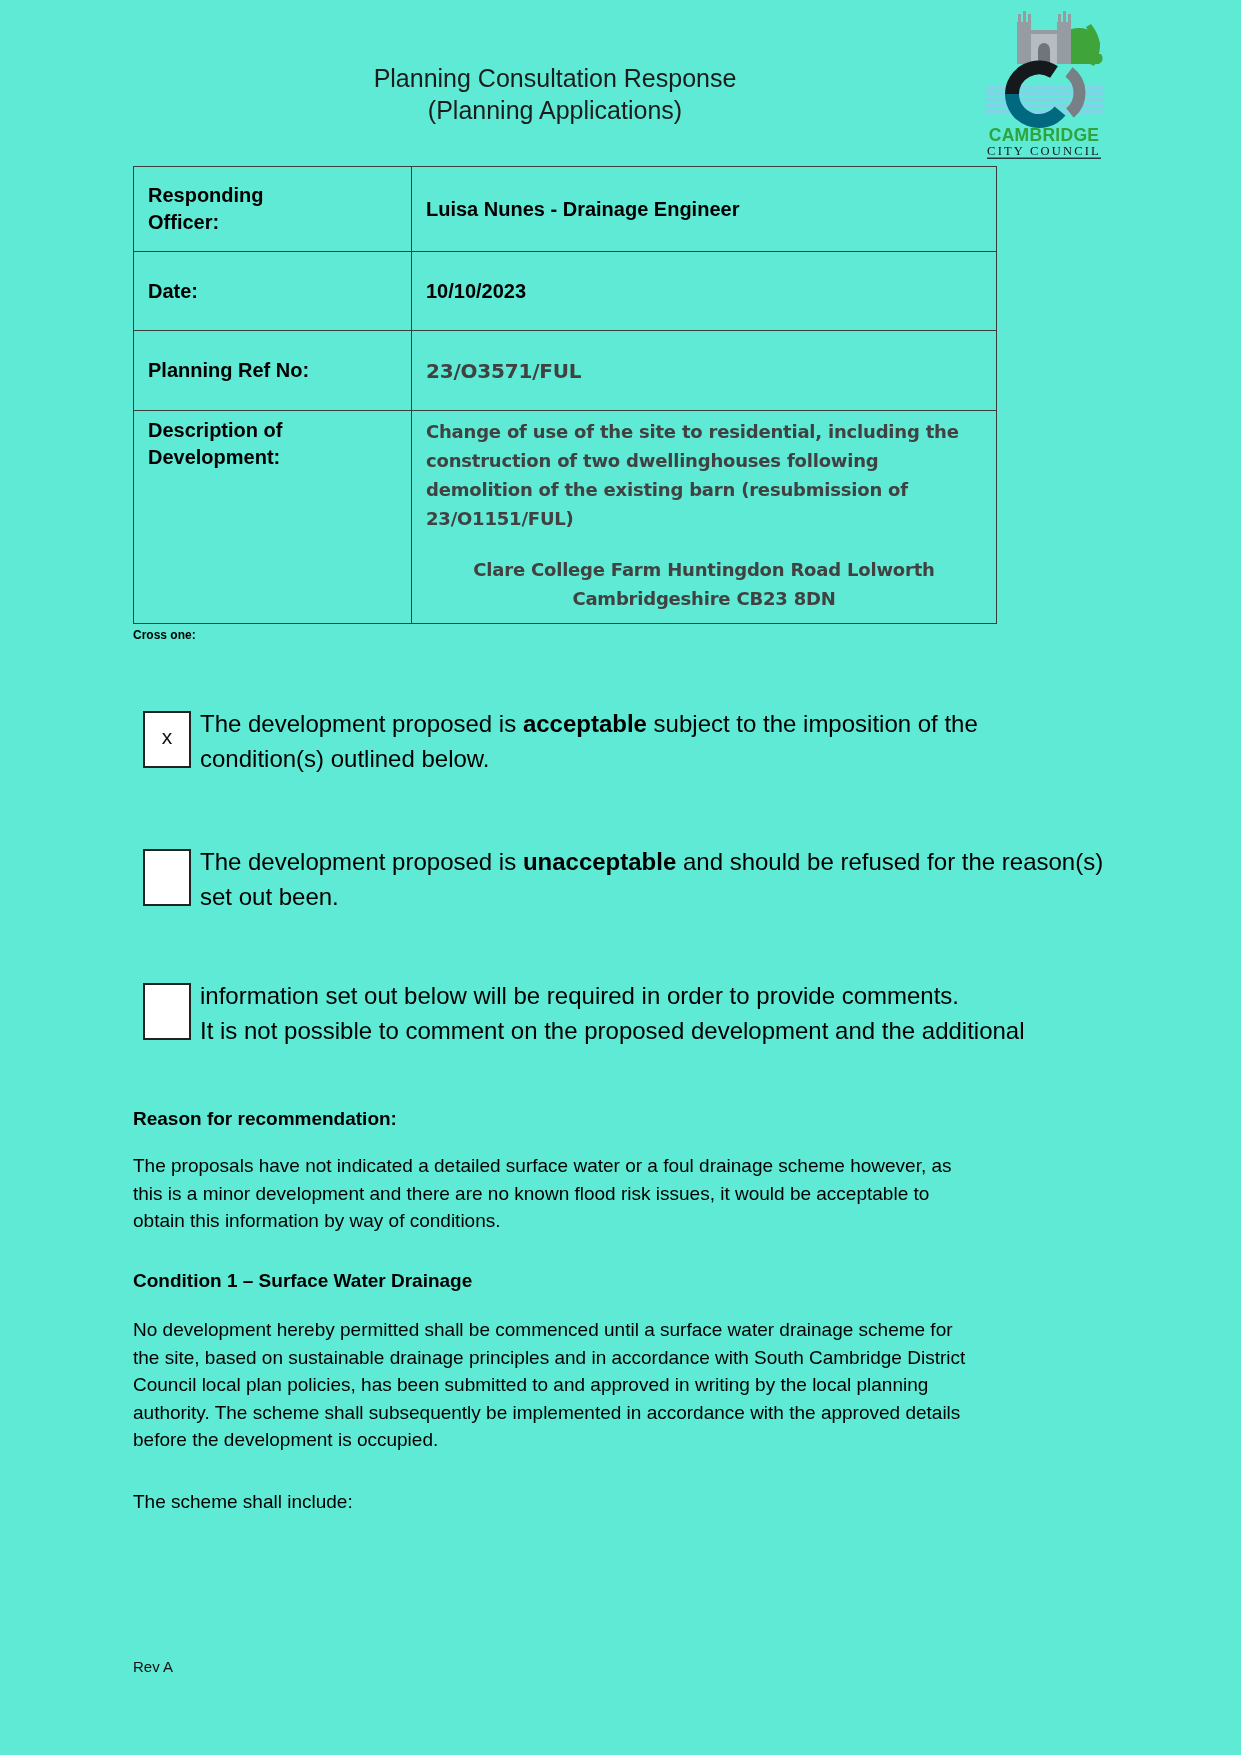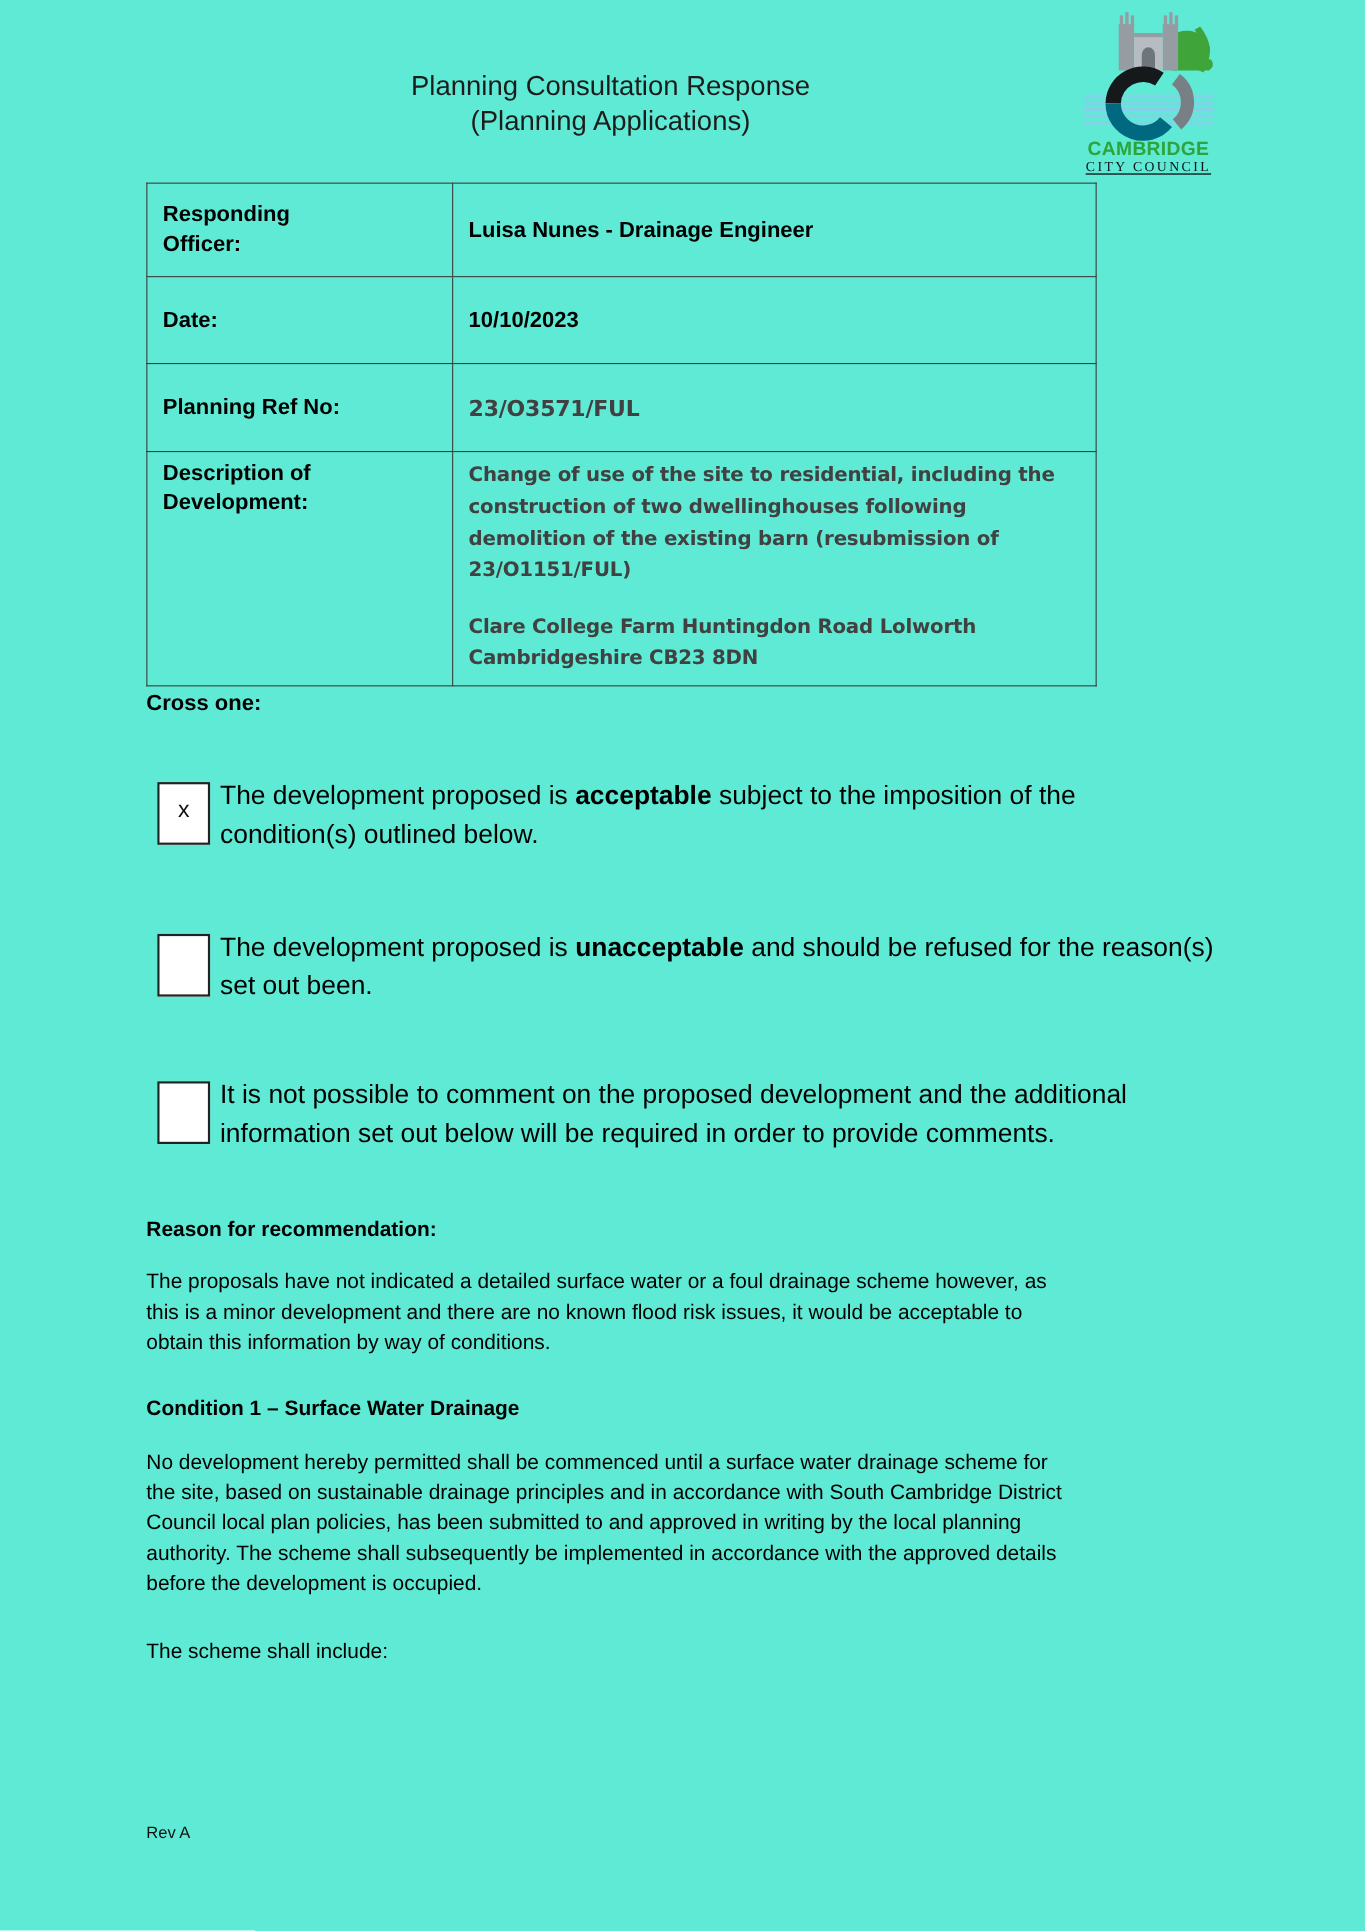--- a/index.html
+++ b/index.html
@@ -29,24 +29,24 @@
   }
   td.lbl{width:249px;font-weight:bold;font-size:20px;line-height:27px;}
   td.lbl .lblInner{display:inline-block;max-width:172px;}
   td.val{font-weight:bold;font-size:20px;}
   .alt{
     font-family:"DejaVu Sans",sans-serif;
     color:#414141;font-weight:bold;font-size:18px;letter-spacing:-0.2px;
   }
   tr.desc td{vertical-align:top;padding-top:6px;}
   tr.desc td.val p{margin:0 0 22px 0;font-size:18px;line-height:29px;}
-  tr.desc td.val p:last-child{margin-bottom:0;}
+  tr.desc td.val p:last-child{margin-bottom:0;text-align:center;}
   .r1{height:85px;} .r2{height:79px;} .r3{height:80px;} .r4{height:204px;}
   
-  .cross-one{position:absolute;left:133px;top:628px;font-size:20px;font-weight:bold;}
+  .cross-one{position:absolute;left:133px;top:628px;font-size:12px;font-weight:bold;}
   .option{position:absolute;left:143px;width:960px;}
   .opt1{top:706px;} .opt2{top:844px;} .opt3{top:978px;}
   .checkbox{
     position:absolute;left:0;top:5px;width:44px;height:53px;
     border:2px solid #222;background:#fff;
     text-align:center;font-size:21px;line-height:48px;color:#111;
   }
   .option-text{position:absolute;left:57px;top:0;width:905px;font-size:24px;line-height:35px;}
   .option-text .b{font-weight:bold;}
   
@@ -149,22 +149,22 @@
     <div class="checkbox"></div>
     <div class="option-text">
       <div><span>The development proposed is </span><span class="b">unacceptable</span><span> and should be refused for the reason(s)</span></div>
       <div>set out been.</div>
     </div>
   </div>
 
   <div class="option opt3">
     <div class="checkbox"></div>
     <div class="option-text">
+      <div>information set out below will be required in order to provide comments.</div>
       <div><span>It is not possible to comment on the proposed development and the additional</span><span class="b"></span><span></span></div>
-      <div>information set out below will be required in order to provide comments.</div>
     </div>
   </div>
 
   <div class="h-bold reason-h">Reason for recommendation:</div>
   <div class="para reason-p">The proposals have not indicated a detailed surface water or a foul drainage scheme however, as this is a minor development and there are no known flood risk issues, it would be acceptable to obtain this information by way of conditions.</div>
 
   <div class="h-bold cond-h">Condition 1 – Surface Water Drainage</div>
   <div class="para cond-p">No development hereby permitted shall be commenced until a surface water drainage scheme for the site, based on sustainable drainage principles and in accordance with South Cambridge District Council local plan policies, has been submitted to and approved in writing by the local planning authority. The scheme shall subsequently be implemented in accordance with the approved details before the development is occupied.</div>
   <div class="para scheme-p">The scheme shall include:</div>
 

